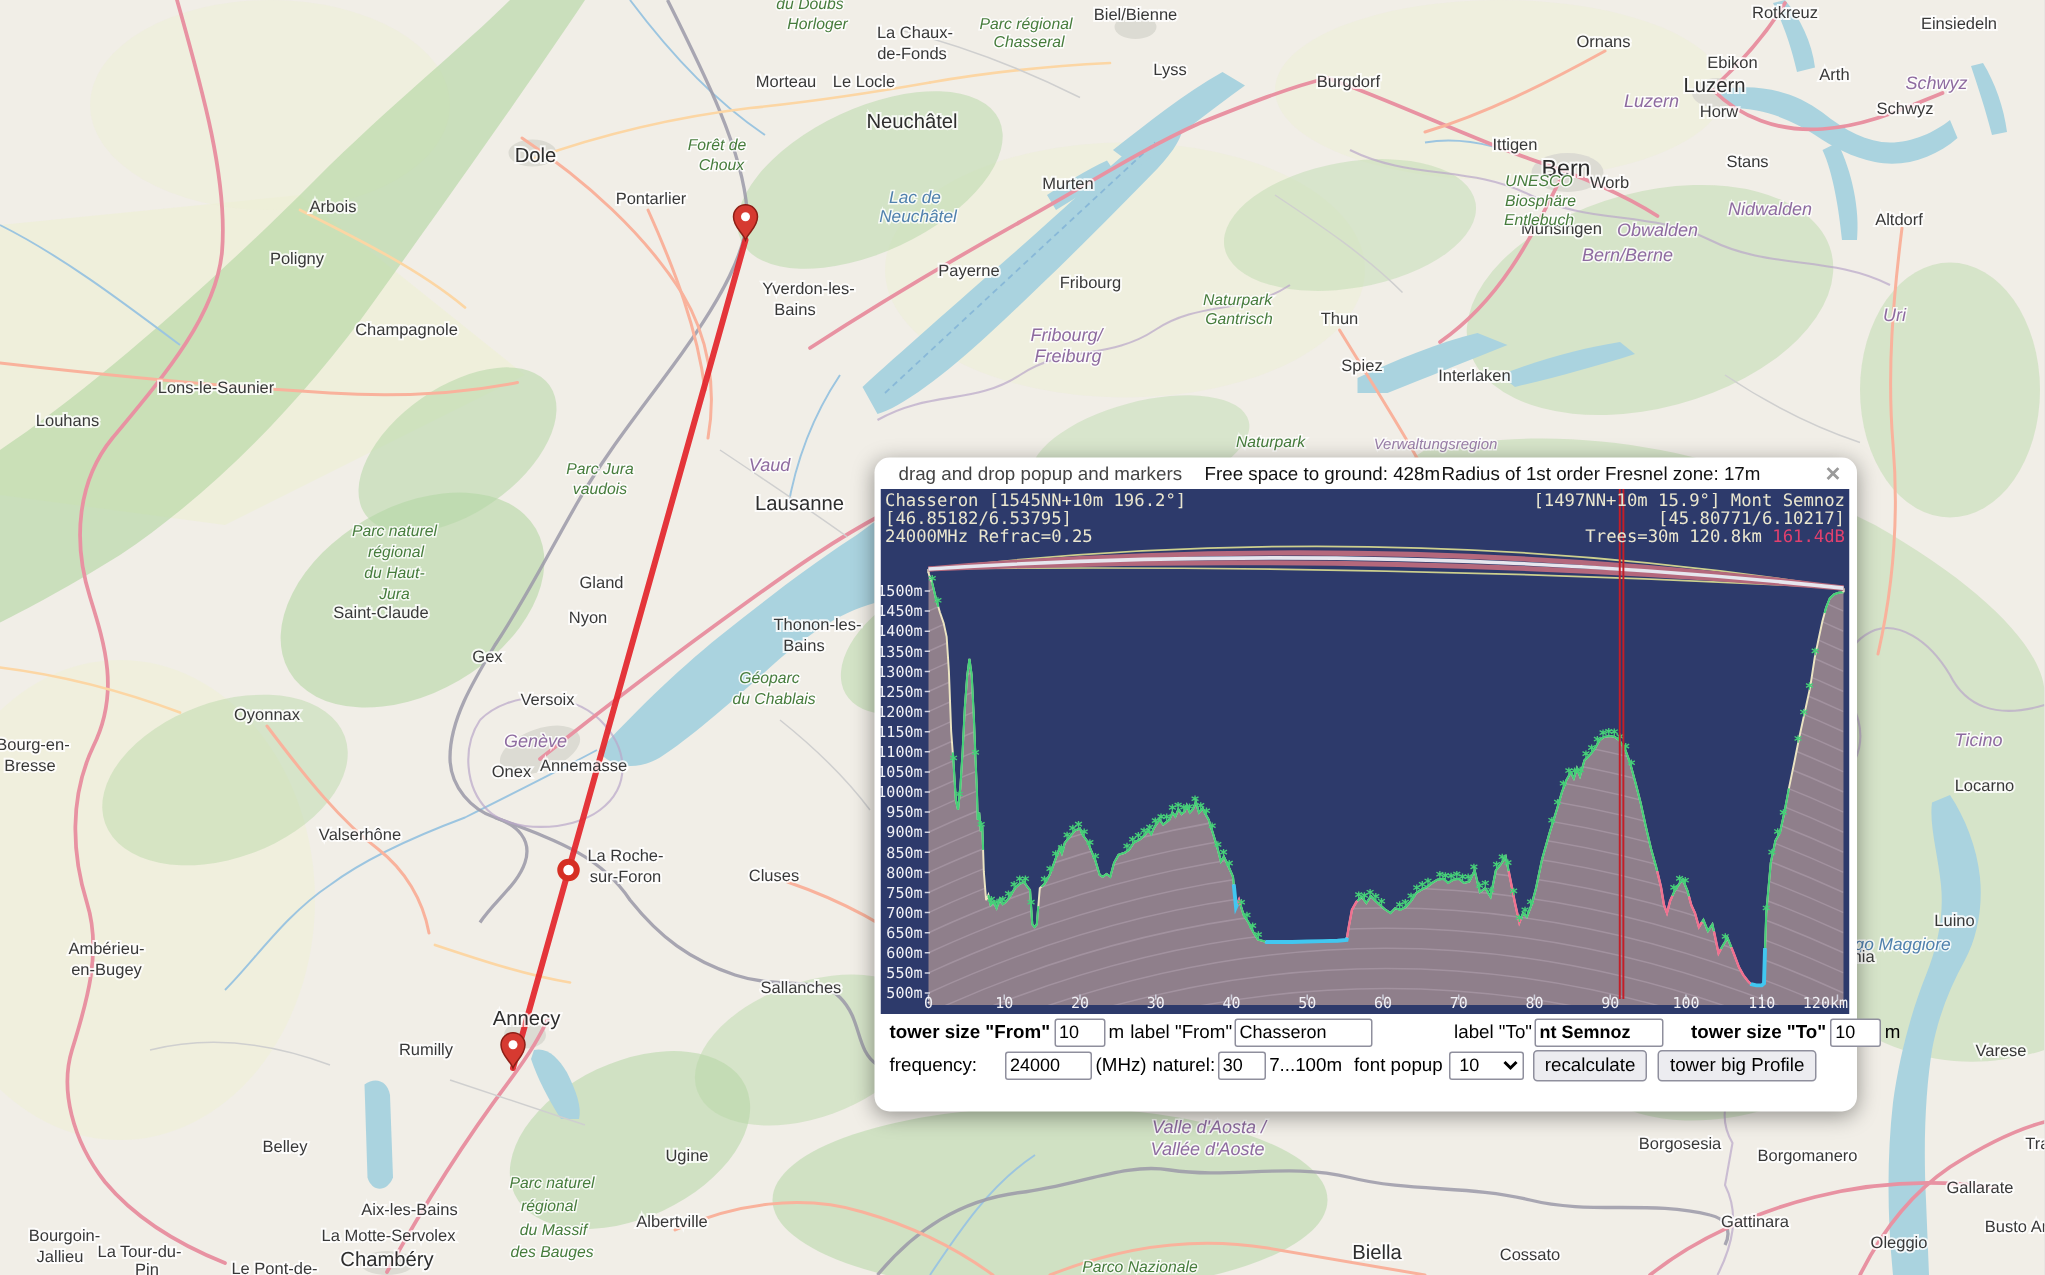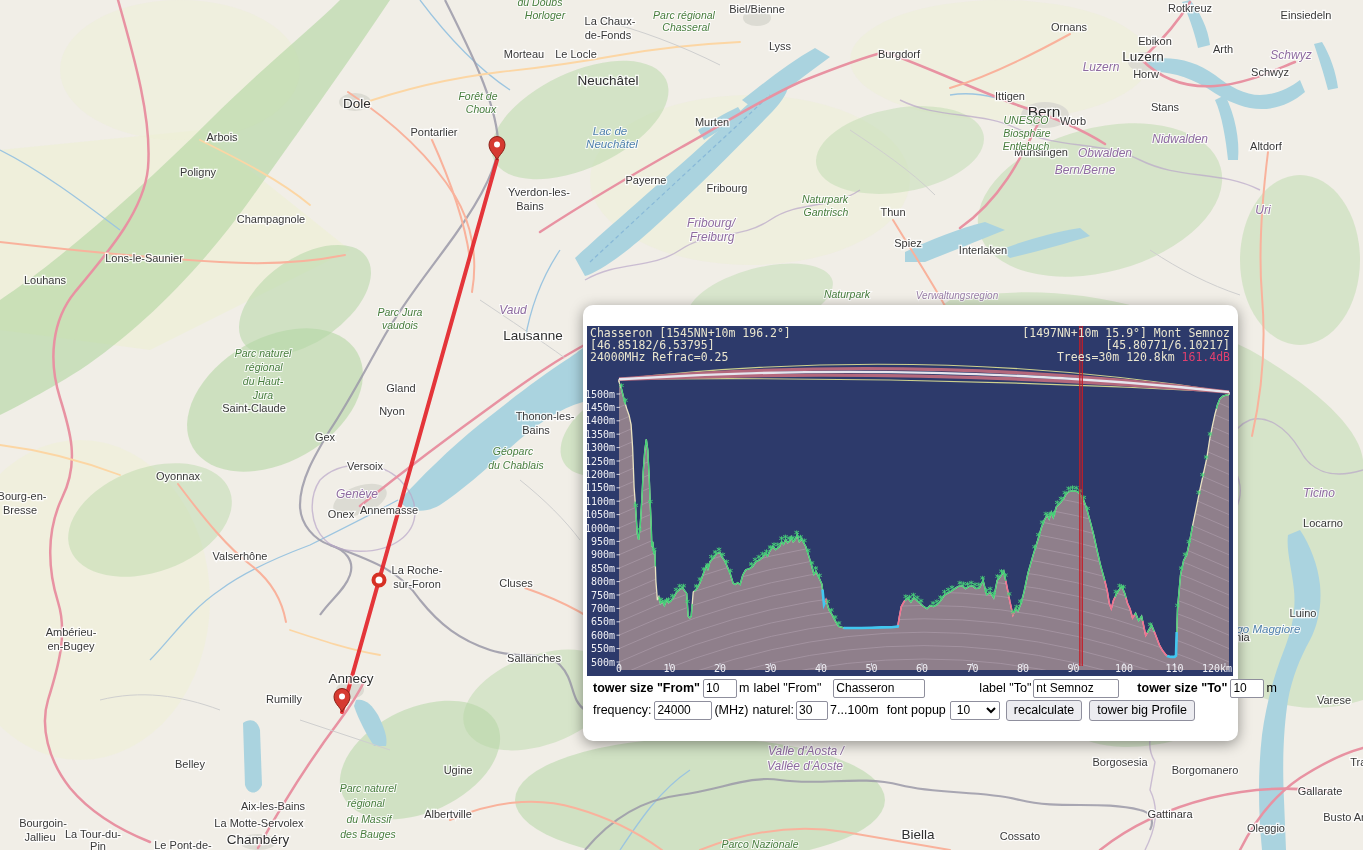--- a/index.html
+++ b/index.html
@@ -289,20 +289,26 @@
         <text x="1266" y="832" text-anchor="middle" class="ml city">Oleggio</text>
         <text x="1320" y="795" text-anchor="middle" class="ml city">Gallarate</text>
         <text x="1355" y="821" text-anchor="middle" class="ml city">Busto Arsizio</text>
         <text x="1369" y="766" text-anchor="middle" class="ml city">Tradate</text>
         <text x="918" y="839" text-anchor="middle" class="ml city-lg">Biella</text>
         <text x="1020" y="840" text-anchor="middle" class="ml city">Cossato</text>
       </g>
   </svg>
 
   <div class="popup">
+    <div class="popup-header">
+      <span class="ph-hint">drag and drop popup and markers</span>
+      <span class="ph-free">Free space to ground: 428m</span>
+      <span class="ph-fres">Radius of 1st order Fresnel zone: 17m</span>
+      <span class="popup-close">×</span>
+    </div>
 
     <svg id="profile-svg" width="646" height="350" viewBox="0 0 646 350">
         <rect x="0" y="0" width="646" height="350" fill="#2d3a6b"></rect>
         <defs>
           <clipPath id="terraclip">
             <path d="M32.0,55.9 L34.5,62.9 L37.0,73.1 L39.6,82.2 L42.1,89.4 L44.1,98.6 L45.6,121.3 L47.1,161.3 L48.7,182.7 L50.2,207.1 L51.7,213.8 L53.2,199.6 L54.7,175.5 L56.2,146.0 L57.8,124.5 L59.3,113.3 L60.8,124.3 L62.3,153.5 L63.3,179.0 L64.3,201.7 L64.8,220.5 L65.8,215.7 L66.8,227.2 L67.9,225.9 L68.9,255.3 L70.4,274.1 L71.9,270.6 L73.4,277.3 L75.4,275.2 L77.4,279.5 L79.5,273.3 L81.5,276.8 L83.5,275.4 L86.5,271.4 L89.6,266.1 L92.6,263.4 L95.6,261.8 L97.6,264.7 L99.7,267.4 L101.2,290.2 L102.7,292.0 L104.2,290.2 L106.2,266.1 L109.3,263.4 L112.8,257.2 L116.3,247.8 L119.4,239.3 L120.9,243.0 L122.9,235.8 L125.9,232.3 L129.5,227.7 L133.0,226.4 L135.0,230.9 L138.0,235.0 L140.1,240.3 L143.1,247.3 L146.1,257.2 L148.1,258.5 L150.7,256.7 L153.2,258.5 L155.7,249.2 L158.7,243.8 L162.8,242.5 L165.8,240.3 L168.8,235.8 L172.9,233.6 L176.4,230.4 L178.4,227.5 L180.5,230.1 L182.5,225.6 L186.0,220.5 L188.5,223.7 L192.6,220.5 L194.6,215.7 L196.6,218.3 L198.6,213.5 L200.7,216.7 L202.7,215.1 L204.2,210.8 L206.2,215.7 L208.2,213.5 L210.3,208.7 L212.3,215.7 L214.8,213.0 L216.8,217.0 L218.8,220.5 L221.9,230.4 L224.9,240.3 L226.9,248.4 L228.9,245.1 L231.5,250.5 L235.0,258.5 L237.0,278.6 L239.0,273.8 L242.1,284.0 L245.1,288.6 L248.6,295.5 L251.7,300.4 L255.2,301.4 L257.2,302.0 L264.3,302.0 L274.4,302.0 L284.5,301.7 L294.6,301.4 L304.7,301.2 L310.7,300.6 L312.3,291.2 L314.3,280.5 L317.3,275.2 L320.8,271.9 L323.9,276.0 L326.9,271.4 L329.9,274.6 L333.0,277.3 L336.0,280.0 L340.0,282.7 L343.1,279.5 L346.6,280.5 L350.1,278.6 L353.7,274.6 L357.2,269.3 L360.7,267.1 L364.3,265.2 L367.8,262.6 L371.3,260.4 L375.4,259.9 L378.4,262.6 L381.9,260.4 L385.5,259.9 L389.0,262.6 L392.5,261.8 L396.1,254.3 L399.6,268.7 L403.2,266.1 L406.7,271.9 L410.2,254.3 L413.3,250.5 L416.8,245.1 L420.3,262.3 L422.8,275.2 L425.9,289.1 L428.4,282.7 L430.9,285.3 L434.0,277.3 L437.0,266.1 L441.0,247.0 L446.1,229.1 L451.1,213.0 L454.2,202.3 L457.2,194.2 L460.2,188.9 L462.2,192.9 L464.3,186.2 L466.3,191.5 L469.3,180.8 L473.3,176.8 L476.4,172.8 L479.4,167.4 L482.4,165.3 L486.5,164.7 L489.5,165.3 L492.5,167.4 L496.6,174.1 L499.6,182.2 L503.6,196.9 L506.7,209.0 L510.2,225.0 L513.7,239.8 L517.3,252.7 L520.3,265.2 L522.3,277.3 L524.3,282.7 L526.4,274.6 L529.4,267.9 L532.9,262.6 L534.9,260.4 L538.0,267.9 L540.5,277.3 L543.0,282.7 L545.6,292.0 L548.6,287.2 L551.6,294.7 L554.6,290.2 L558.7,309.5 L561.7,304.1 L564.7,299.3 L568.8,309.5 L572.3,318.8 L575.3,324.2 L578.4,328.2 L580.4,330.1 L583.9,330.9 L587.5,330.9 L589.0,329.6 L590.5,282.7 L593.5,249.2 L596.6,234.4 L599.6,229.1 L602.6,215.7 L605.6,199.6 L609.2,182.2 L612.7,164.7 L616.2,148.7 L619.8,132.1 L622.8,112.5 L625.3,100.4 L627.9,88.4 L630.4,79.0 L632.9,72.8 L635.9,70.1 L639.0,69.1 L642.0,68.8 L642,344 L32,344 Z"></path>
           </clipPath>
         </defs>
         <g>
           <path d="M32.0,55.9 L34.5,62.9 L37.0,73.1 L39.6,82.2 L42.1,89.4 L44.1,98.6 L45.6,121.3 L47.1,161.3 L48.7,182.7 L50.2,207.1 L51.7,213.8 L53.2,199.6 L54.7,175.5 L56.2,146.0 L57.8,124.5 L59.3,113.3 L60.8,124.3 L62.3,153.5 L63.3,179.0 L64.3,201.7 L64.8,220.5 L65.8,215.7 L66.8,227.2 L67.9,225.9 L68.9,255.3 L70.4,274.1 L71.9,270.6 L73.4,277.3 L75.4,275.2 L77.4,279.5 L79.5,273.3 L81.5,276.8 L83.5,275.4 L86.5,271.4 L89.6,266.1 L92.6,263.4 L95.6,261.8 L97.6,264.7 L99.7,267.4 L101.2,290.2 L102.7,292.0 L104.2,290.2 L106.2,266.1 L109.3,263.4 L112.8,257.2 L116.3,247.8 L119.4,239.3 L120.9,243.0 L122.9,235.8 L125.9,232.3 L129.5,227.7 L133.0,226.4 L135.0,230.9 L138.0,235.0 L140.1,240.3 L143.1,247.3 L146.1,257.2 L148.1,258.5 L150.7,256.7 L153.2,258.5 L155.7,249.2 L158.7,243.8 L162.8,242.5 L165.8,240.3 L168.8,235.8 L172.9,233.6 L176.4,230.4 L178.4,227.5 L180.5,230.1 L182.5,225.6 L186.0,220.5 L188.5,223.7 L192.6,220.5 L194.6,215.7 L196.6,218.3 L198.6,213.5 L200.7,216.7 L202.7,215.1 L204.2,210.8 L206.2,215.7 L208.2,213.5 L210.3,208.7 L212.3,215.7 L214.8,213.0 L216.8,217.0 L218.8,220.5 L221.9,230.4 L224.9,240.3 L226.9,248.4 L228.9,245.1 L231.5,250.5 L235.0,258.5 L237.0,278.6 L239.0,273.8 L242.1,284.0 L245.1,288.6 L248.6,295.5 L251.7,300.4 L255.2,301.4 L257.2,302.0 L264.3,302.0 L274.4,302.0 L284.5,301.7 L294.6,301.4 L304.7,301.2 L310.7,300.6 L312.3,291.2 L314.3,280.5 L317.3,275.2 L320.8,271.9 L323.9,276.0 L326.9,271.4 L329.9,274.6 L333.0,277.3 L336.0,280.0 L340.0,282.7 L343.1,279.5 L346.6,280.5 L350.1,278.6 L353.7,274.6 L357.2,269.3 L360.7,267.1 L364.3,265.2 L367.8,262.6 L371.3,260.4 L375.4,259.9 L378.4,262.6 L381.9,260.4 L385.5,259.9 L389.0,262.6 L392.5,261.8 L396.1,254.3 L399.6,268.7 L403.2,266.1 L406.7,271.9 L410.2,254.3 L413.3,250.5 L416.8,245.1 L420.3,262.3 L422.8,275.2 L425.9,289.1 L428.4,282.7 L430.9,285.3 L434.0,277.3 L437.0,266.1 L441.0,247.0 L446.1,229.1 L451.1,213.0 L454.2,202.3 L457.2,194.2 L460.2,188.9 L462.2,192.9 L464.3,186.2 L466.3,191.5 L469.3,180.8 L473.3,176.8 L476.4,172.8 L479.4,167.4 L482.4,165.3 L486.5,164.7 L489.5,165.3 L492.5,167.4 L496.6,174.1 L499.6,182.2 L503.6,196.9 L506.7,209.0 L510.2,225.0 L513.7,239.8 L517.3,252.7 L520.3,265.2 L522.3,277.3 L524.3,282.7 L526.4,274.6 L529.4,267.9 L532.9,262.6 L534.9,260.4 L538.0,267.9 L540.5,277.3 L543.0,282.7 L545.6,292.0 L548.6,287.2 L551.6,294.7 L554.6,290.2 L558.7,309.5 L561.7,304.1 L564.7,299.3 L568.8,309.5 L572.3,318.8 L575.3,324.2 L578.4,328.2 L580.4,330.1 L583.9,330.9 L587.5,330.9 L589.0,329.6 L590.5,282.7 L593.5,249.2 L596.6,234.4 L599.6,229.1 L602.6,215.7 L605.6,199.6 L609.2,182.2 L612.7,164.7 L616.2,148.7 L619.8,132.1 L622.8,112.5 L625.3,100.4 L627.9,88.4 L630.4,79.0 L632.9,72.8 L635.9,70.1 L639.0,69.1 L642.0,68.8 L642,344 L32,344 Z" fill="#8f7f8b"></path>
@@ -560,30 +566,30 @@
           <text x="643" y="35" text-anchor="end"><tspan>Trees=30m 120.8km </tspan><tspan fill="#e0406e">161.4dB</tspan></text>
         </g>
       </svg>
 
     <div class="controls">
       <div class="ctl-row">
         <span class="b">tower size "From"</span>
         <input style="width: 28px; margin-left: 3px;" value="10">
         <span class="mg">m</span>
         <span>label "From"</span>
-        <input style="width: 86px; margin-left: 12px;" value="Chasseron">
+        <input style="width: 86px; margin-left: 2px;" value="Chasseron">
         <span class="lblgap">label "To"</span>
-        <input style="width: 80px; margin-left: 2px;" value="nt Semnoz">
+        <input style="width: 80px; margin-left: 2px; font-weight: bold;" value="nt Semnoz">
         <span class="b sgap">tower size "To"</span>
         <input style="width: 28px; margin-left: 3px;" value="10">
         <span class="mg">m</span>
       </div>
       <div class="ctl-row">
         <span>frequency:</span>
-        <input style="width: 52px; margin-left: 3px;" value="24000">
+        <input style="width: 52px; margin-left: 19px;" value="24000">
         <span class="mg">(MHz)</span>
         <span>naturel:</span>
         <input style="width: 26px; margin-left: 2px;" value="30">
         <span class="mg">7...100m</span>
         <span style="margin-left:4px">font popup</span>
         <select style="width:44px;margin-left:4px">
           <option>10</option>
         </select>
         <button style="margin-left:6px">recalculate</button>
         <button style="margin-left:7px">tower big Profile</button>

